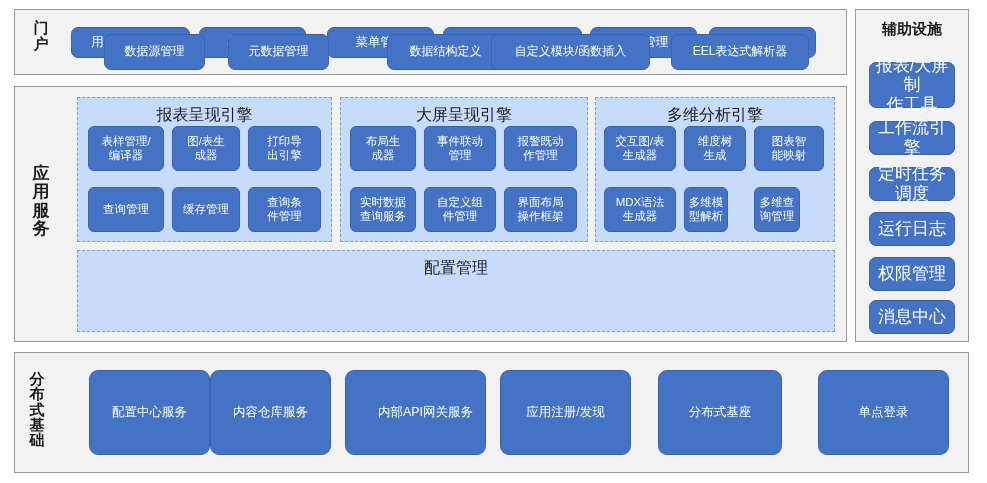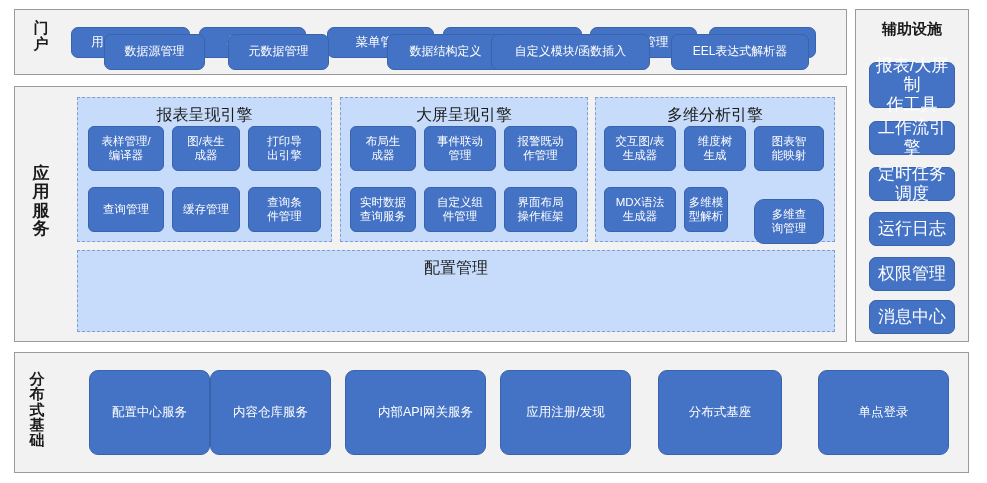--- a/index.html
+++ b/index.html
@@ -147,21 +147,21 @@
   <div class="chip engine-chip" style="left:604px;top:126px;width:72px;">交互图/表
 生成器</div>
   <div class="chip engine-chip" style="left:684px;top:126px;width:62px;">维度树
 生成</div>
   <div class="chip engine-chip" style="left:754px;top:126px;width:70px;">图表智
 能映射</div>
   <div class="chip engine-chip" style="left:604px;top:187px;width:72px;">MDX语法
 生成器</div>
   <div class="chip engine-chip" style="left:684px;top:187px;width:44px;">多维模
 型解析</div>
-  <div class="chip engine-chip" style="left:754px;top:199px;width:70px;border-radius:10px;">多维查
+  <div class="chip engine-chip" style="left:754px;top:187px;width:46px;">多维查
 询管理</div>
 
   <div class="engine" id="config-panel">
     <div class="engine-title">配置管理</div>
   </div>
   <div class="chip config-chip" style="left:104px;width:101px;">数据源管理</div>
   <div class="chip config-chip" style="left:228px;width:101px;">元数据管理</div>
   <div class="chip config-chip" style="left:351px;width:117px;margin-left:36px;">数据结构定义</div>
   <div class="chip config-chip" style="left:491px;width:159px;">自定义模块/函数插入</div>
   <div class="chip config-chip" style="left:671px;width:138px;">EEL表达式解析器</div>

